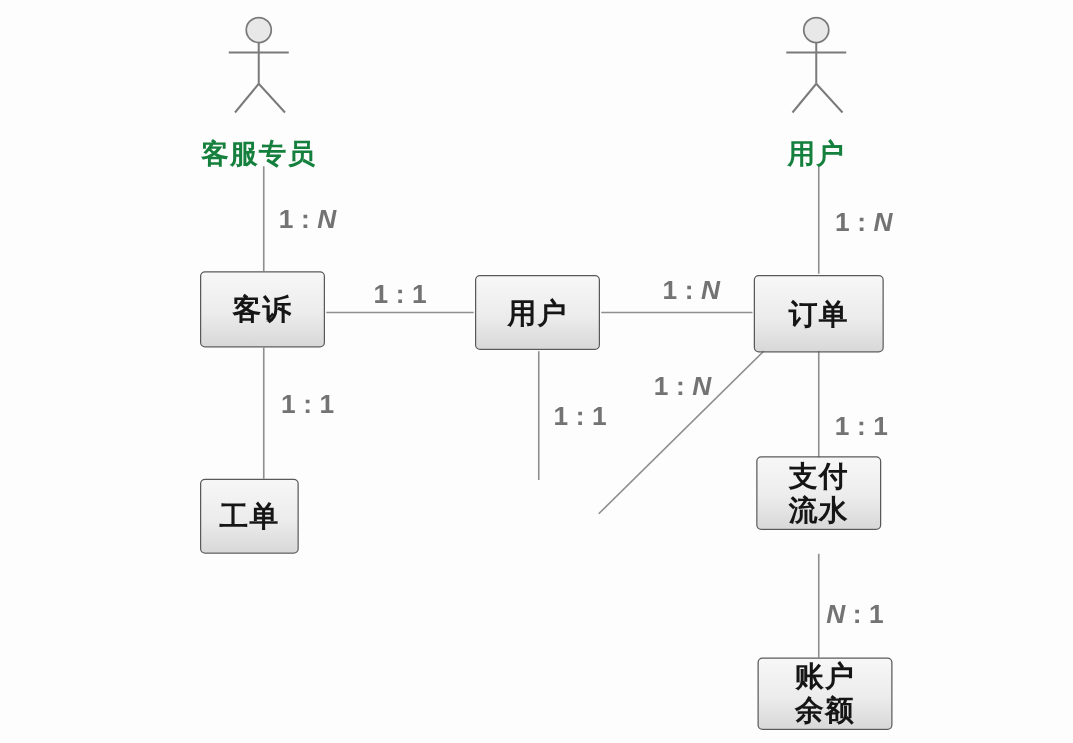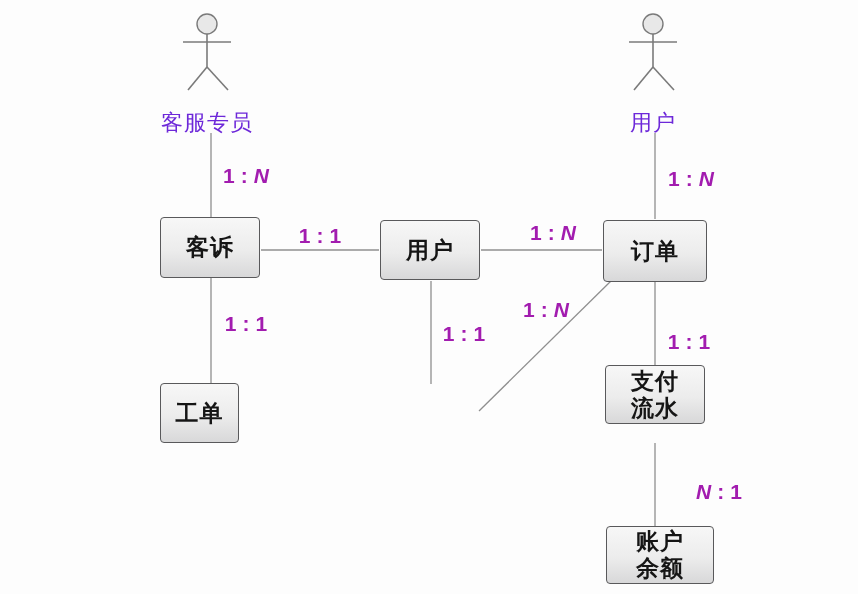--- a/index.html
+++ b/index.html
@@ -28,29 +28,29 @@
     line-height:27px;
     white-space:pre-line;
     letter-spacing:1px;
   }
   .actor{
     position:absolute;
   }
   .actor-label{
     position:absolute;
     transform:translateX(-50%);
-    font-size:22px;font-weight:normal;color:#6d28d9;
+    font-size:22px;font-weight:bold;color:#15803d;
     white-space:nowrap;
     letter-spacing:1px;
     text-align:center;
   }
   .edge-label{
     position:absolute;
     transform:translate(-50%,-50%);
-    font-size:21px;font-weight:bold;color:#a21caf;
+    font-size:21px;font-weight:bold;color:#737373;
     white-space:nowrap;
   }
   .edge-label .sep{margin:0 6px;}
   .edge-label .var{font-style:italic;}
 </style>
 </head>
 <body>
 
 <div class="canvas" id="canvas">
   <svg class="lines" id="connector-layer" width="858" height="594" viewBox="0 0 858 594" xmlns="http://www.w3.org/2000/svg">
@@ -89,14 +89,14 @@
     <div class="node" style="left: 606px; top: 526px; width: 108px; height: 58px;">账户
 余额</div>
     <div class="edge-label" style="left: 246px; top: 176px;"><span class="card-part">1</span><span class="sep">:</span><span class="card-part var">N</span></div>
     <div class="edge-label" style="left: 246px; top: 324px;"><span class="card-part">1</span><span class="sep">:</span><span class="card-part">1</span></div>
     <div class="edge-label" style="left: 320px; top: 236px;"><span class="card-part">1</span><span class="sep">:</span><span class="card-part">1</span></div>
     <div class="edge-label" style="left: 553px; top: 233px;"><span class="card-part">1</span><span class="sep">:</span><span class="card-part var">N</span></div>
     <div class="edge-label" style="left: 691px; top: 179px;"><span class="card-part">1</span><span class="sep">:</span><span class="card-part var">N</span></div>
     <div class="edge-label" style="left: 464px; top: 334px;"><span class="card-part">1</span><span class="sep">:</span><span class="card-part">1</span></div>
     <div class="edge-label" style="left: 546px; top: 310px;"><span class="card-part">1</span><span class="sep">:</span><span class="card-part var">N</span></div>
     <div class="edge-label" style="left: 689px; top: 342px;"><span class="card-part">1</span><span class="sep">:</span><span class="card-part">1</span></div>
-    <div class="edge-label" style="left: 719px; top: 492px;"><span class="card-part var">N</span><span class="sep">:</span><span class="card-part">1</span></div>
+    <div class="edge-label" style="left: 684px; top: 492px;"><span class="card-part var">N</span><span class="sep">:</span><span class="card-part">1</span></div>
   </div>
 
 </body></html>

